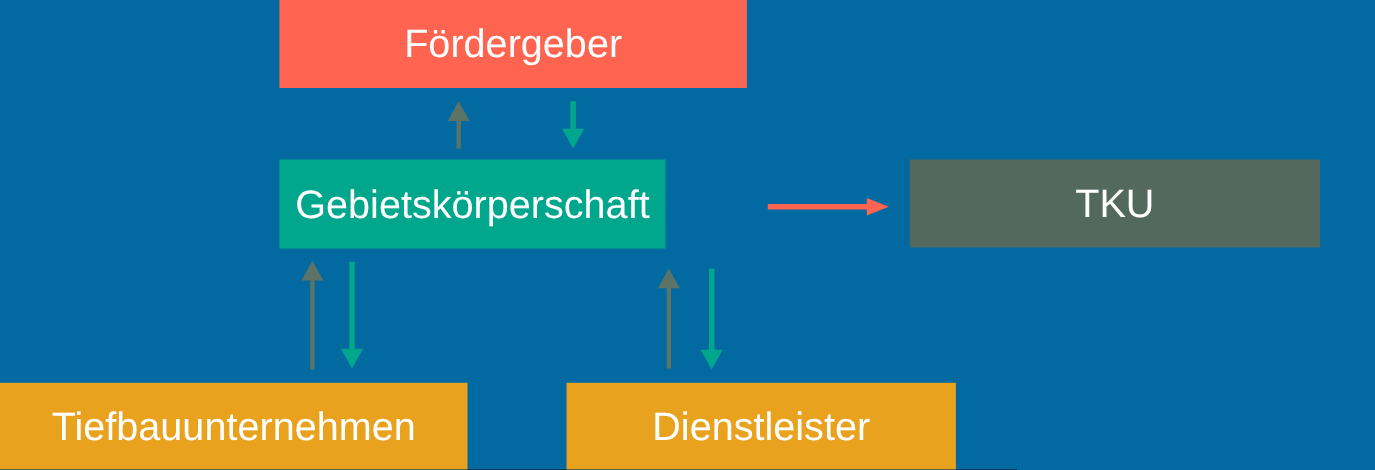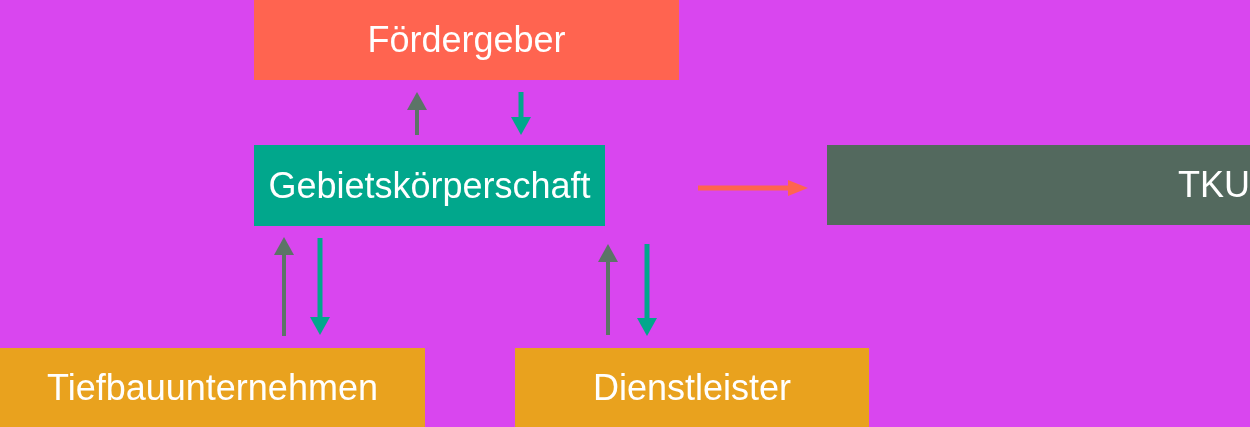--- a/index.html
+++ b/index.html
@@ -31,21 +31,21 @@
   .node-label {
     font-size: 36px;
     font-weight: 400;
     line-height: 1;
     white-space: nowrap;
   }
 </style>
 </head>
 <body>
 
-<div id="canvas" style="background: #d946ef;">
+<div id="canvas" style="background: #0369a1;">
 
   <svg id="arrow-layer" viewBox="0 0 1250 427" xmlns="http://www.w3.org/2000/svg">
       <g>
         <line x1="417" x2="417" y1="108" y2="135" stroke="#5C7467" stroke-width="4"></line>
         <polygon points="417,92 407,110 427,110" fill="#5C7467"></polygon>
       </g>
       <g>
         <line x1="521" x2="521" y1="92" y2="119" stroke="#01A78C" stroke-width="5"></line>
         <polygon points="521,135 511,117 531,117" fill="#01A78C"></polygon>
       </g>
@@ -72,21 +72,21 @@
     </svg>
 
   <div class="node" style="left: 254px; top: 0px; width: 425px; height: 80px; background: rgb(255, 100, 80); color: rgb(255, 255, 255);">
     <span class="node-label">Fördergeber</span>
   </div>
 
   <div class="node" style="left: 254px; top: 145px; width: 351px; height: 81px; background: rgb(1, 167, 140); color: rgb(255, 255, 255);">
     <span class="node-label">Gebietskörperschaft</span>
   </div>
 
-  <div class="node" style="left: 827px; top: 145px; width: 423px; height: 80px; background: rgb(83, 105, 94); color: rgb(255, 255, 255); justify-content: flex-end;">
+  <div class="node" style="left: 827px; top: 145px; width: 373px; height: 80px; background: rgb(83, 105, 94); color: rgb(255, 255, 255);">
     <span class="node-label">TKU</span>
   </div>
 
   <div class="node" style="left: 0px; top: 348px; width: 425px; height: 79px; background: rgb(233, 162, 30); color: rgb(255, 255, 255);">
     <span class="node-label">Tiefbauunternehmen</span>
   </div>
 
   <div class="node" style="left: 515px; top: 348px; width: 354px; height: 79px; background: rgb(233, 162, 30); color: rgb(255, 255, 255);">
     <span class="node-label">Dienstleister</span>
   </div>

